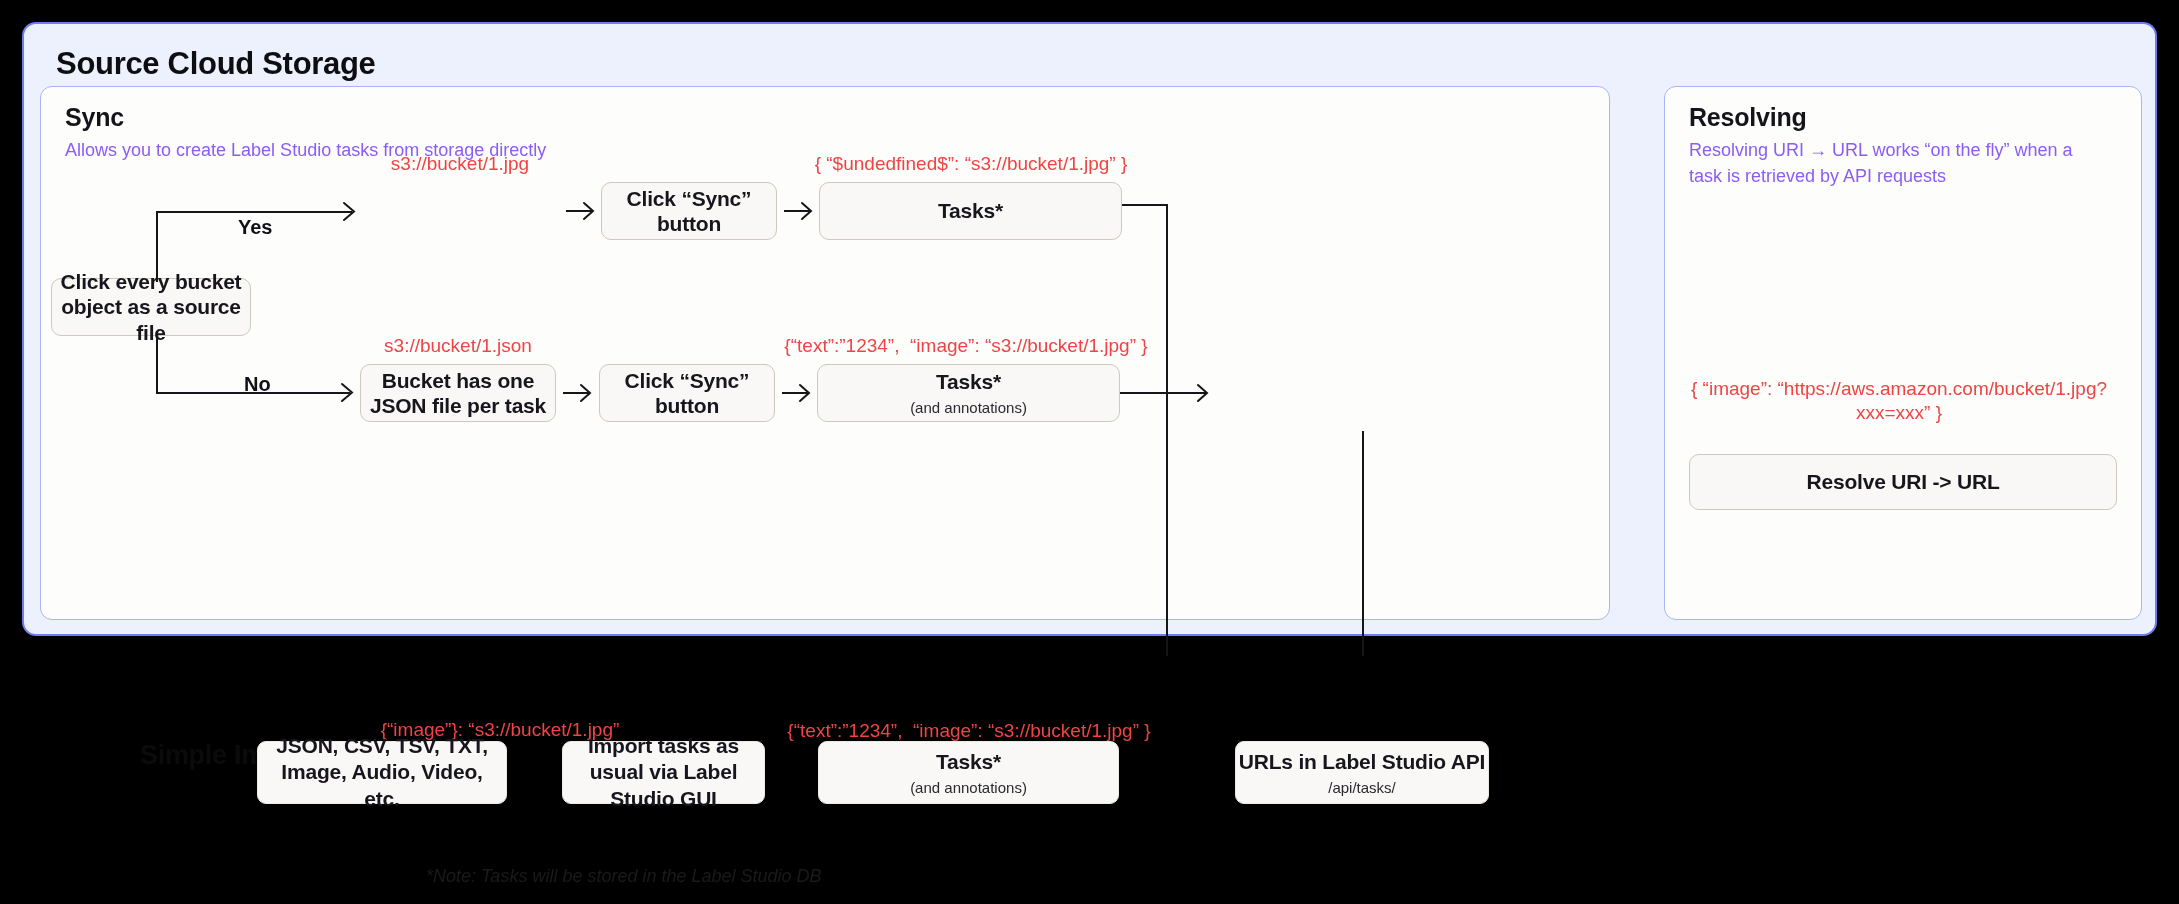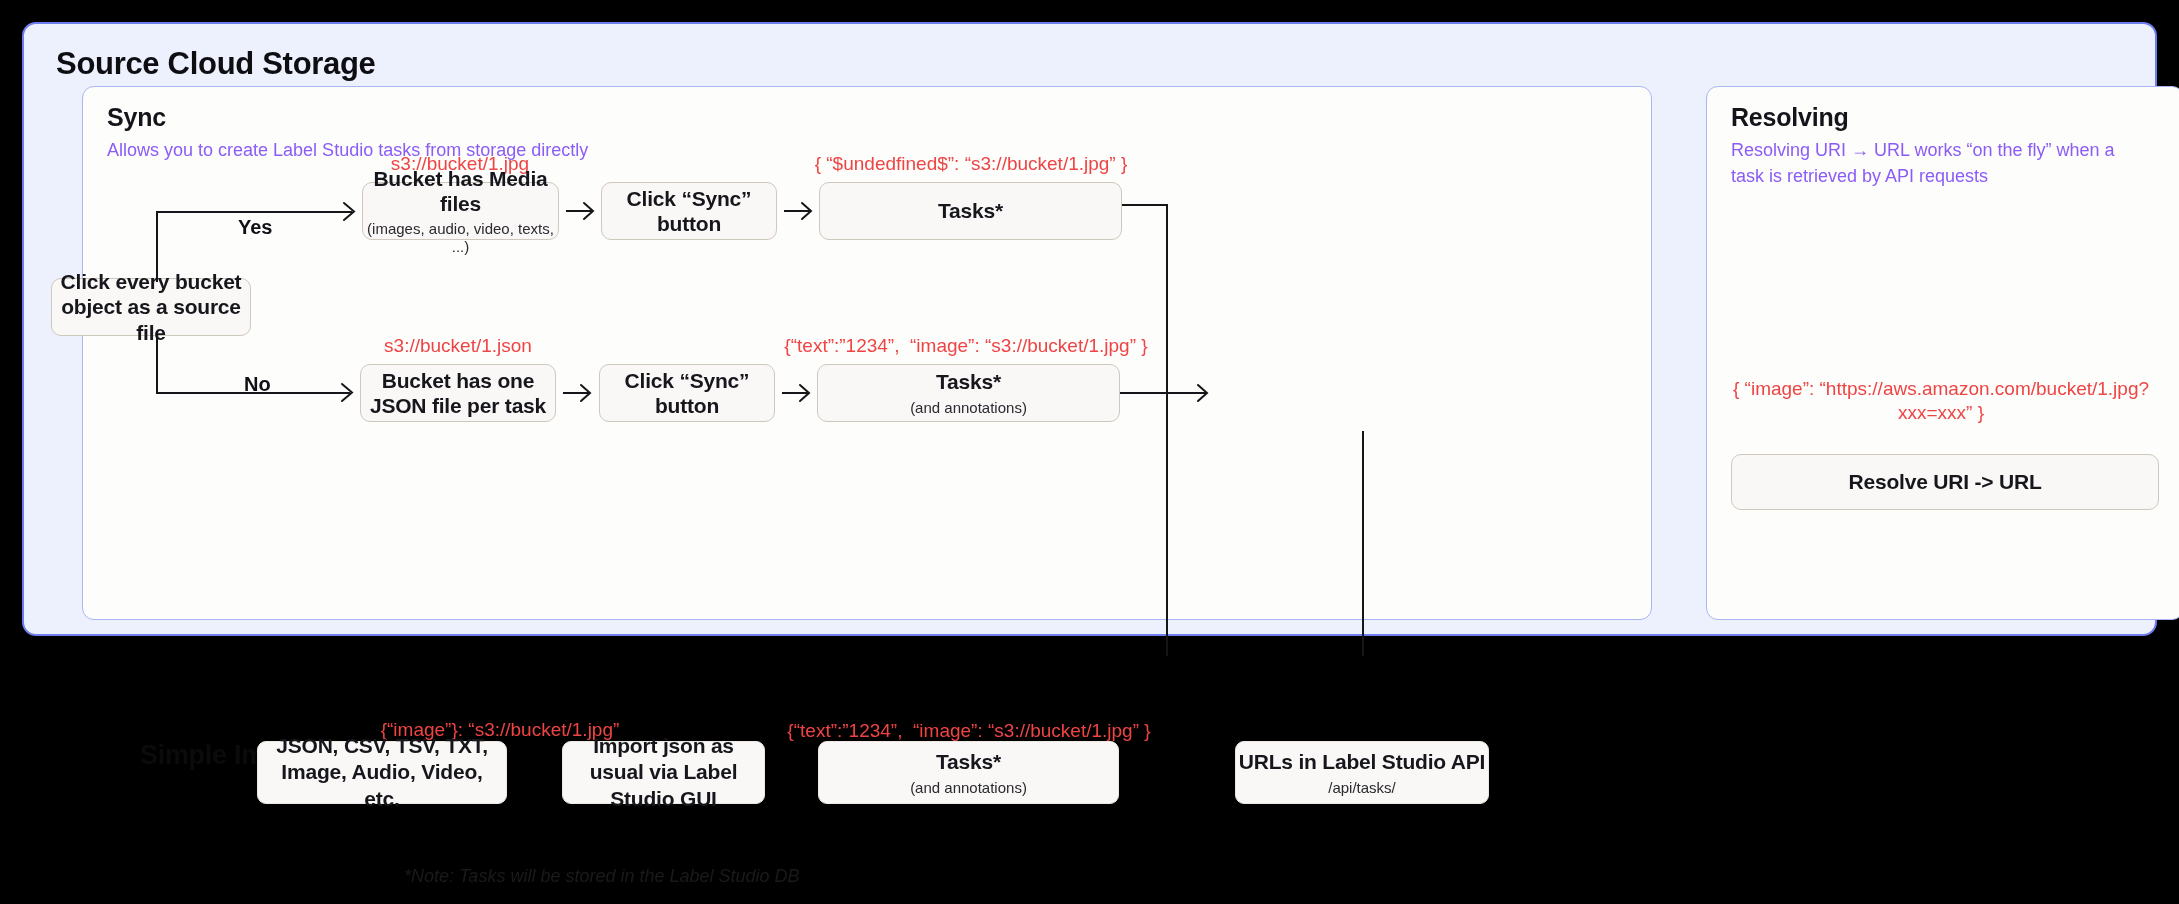--- a/index.html
+++ b/index.html
@@ -17,21 +17,21 @@
     box-sizing:border-box;
   }
   .outer-title{
     position:absolute;left:32px;top:22px;
     font-size:31px;font-weight:bold;color:#0E0E12;letter-spacing:-0.3px;
   }
 
   
   .card{
     position:absolute;background:#FDFDFC;border:1.5px solid #A9B6F3;
-    border-radius:12px;box-sizing:border-box;margin-left:42px;
+    border-radius:12px;box-sizing:border-box;
   }
   #sync-card{left:16px;top:62px;width:1570px;height:534px;}
   #resolving-card{left:1640px;top:62px;width:478px;height:534px;}
 
   .card-title{
     position:absolute;font-size:25px;font-weight:bold;color:#14141A;
     letter-spacing:-0.2px;
   }
   .card-sub{
     position:absolute;font-size:18px;color:#8b5cf6;line-height:1.45;
@@ -109,24 +109,20 @@
 
   <div class="fbox" style="left:51px;top:278px;width:200px;height:58px;">
     <div class="t1" style="padding:0 8px;">Click every bucket object as a source file</div>
   </div>
 
   <div class="branch-label" style="left:238px;top:216px;">Yes</div>
   <div class="branch-label" style="left:244px;top:373px;">No</div>
 
   <div class="jlabel" style="left:363px;top:152px;width:194px;">s3://bucket/1.jpg</div>
 
-  <div class="fbox" style="left:362px;top:182px;width:197px;height:58px;">
-    <div class="t1">Bucket has Media files</div>
-    <div class="t2">(images, audio, video, texts, ...)</div>
-  </div>
 
   <div class="fbox" style="left:601px;top:182px;width:176px;height:58px;">
     <div class="t1">Click “Sync” button</div>
   </div>
 
   <div class="jlabel" style="left:790px;top:152px;width:362px;">{ “$undedfined$”: “s3://bucket/1.jpg” }</div>
 
   <div class="fbox" style="left:819px;top:182px;width:303px;height:58px;">
     <div class="t1">Tasks*</div>
   </div>
@@ -182,29 +178,29 @@
   <div class="ghost" style="left:140px;top:740px;">
     <span>Simple Import</span>
   </div>
 
   <div class="jlabel" style="left:290px;top:718px;width:420px;">{“image”}: “s3://bucket/1.jpg”</div>
   <div class="bbox" style="left:257px;top:741px;width:250px;height:63px;">
     <div class="t1" style="padding:0 8px;">JSON, CSV, TSV, TXT, Image, Audio, Video, etc.</div>
   </div>
 
   <div class="bbox" style="left:562px;top:741px;width:203px;height:63px;">
-    <div class="t1" style="padding:0 6px;">Import json as usual via Label Studio GUI</div>
+    <div class="t1" style="padding:0 6px;">Import tasks as usual via Label Studio GUI</div>
   </div>
 
   <div class="jlabel" style="left:780px;top:719px;width:378px;">{“text”:”1234”,  “image”: “s3://bucket/1.jpg” }</div>
   <div class="bbox" style="left:818px;top:741px;width:301px;height:63px;">
     <div class="t1">Tasks*</div>
     <div class="t2">(and annotations)</div>
   </div>
 
   <div class="bbox" style="left:1235px;top:741px;width:254px;height:63px;">
     <div class="t1">URLs in Label Studio API</div>
     <div class="t2">/api/tasks/</div>
   </div>
 
-  <div class="note" style="left:404px;top:866px;">*Note: Tasks will be stored in the Label Studio DB</div>
+  <div class="note" style="left:426px;top:866px;">*Note: Tasks will be stored in the Label Studio DB</div>
 
 </div>
 
 </body></html>

